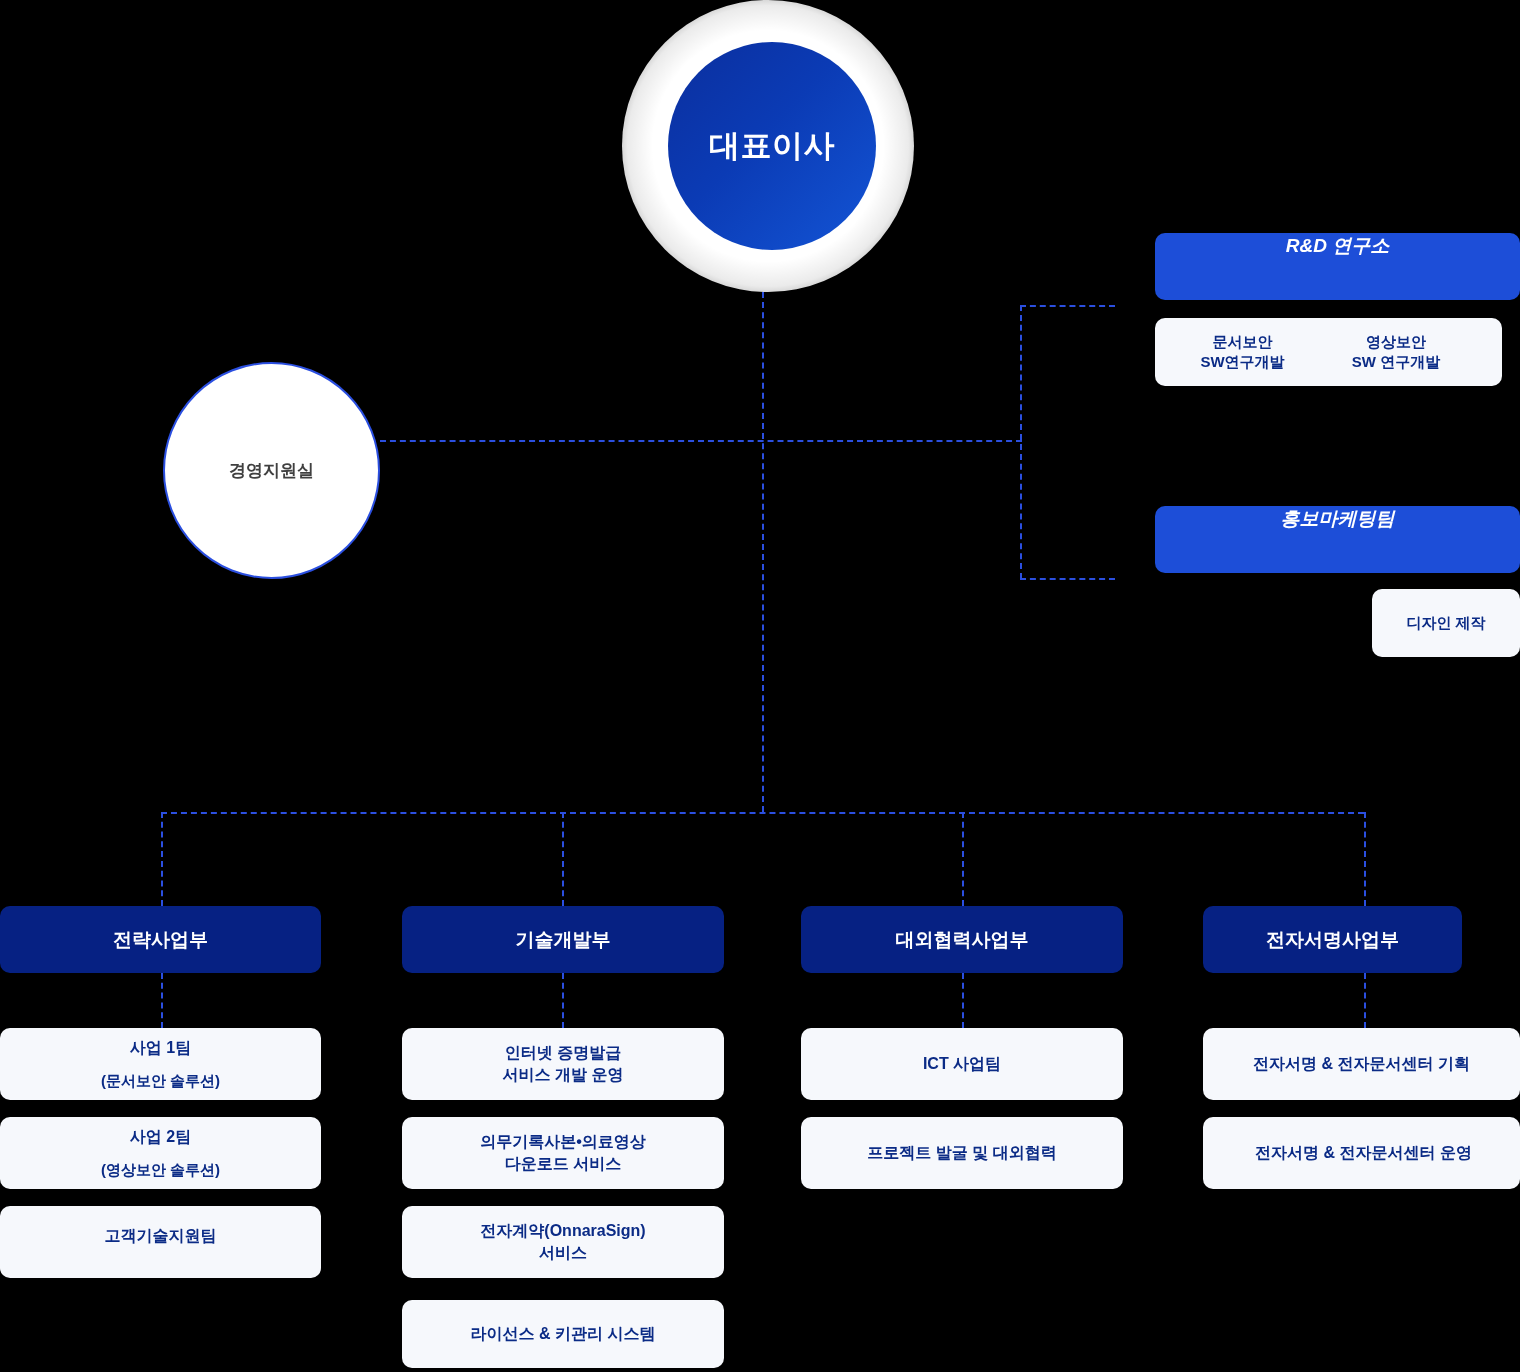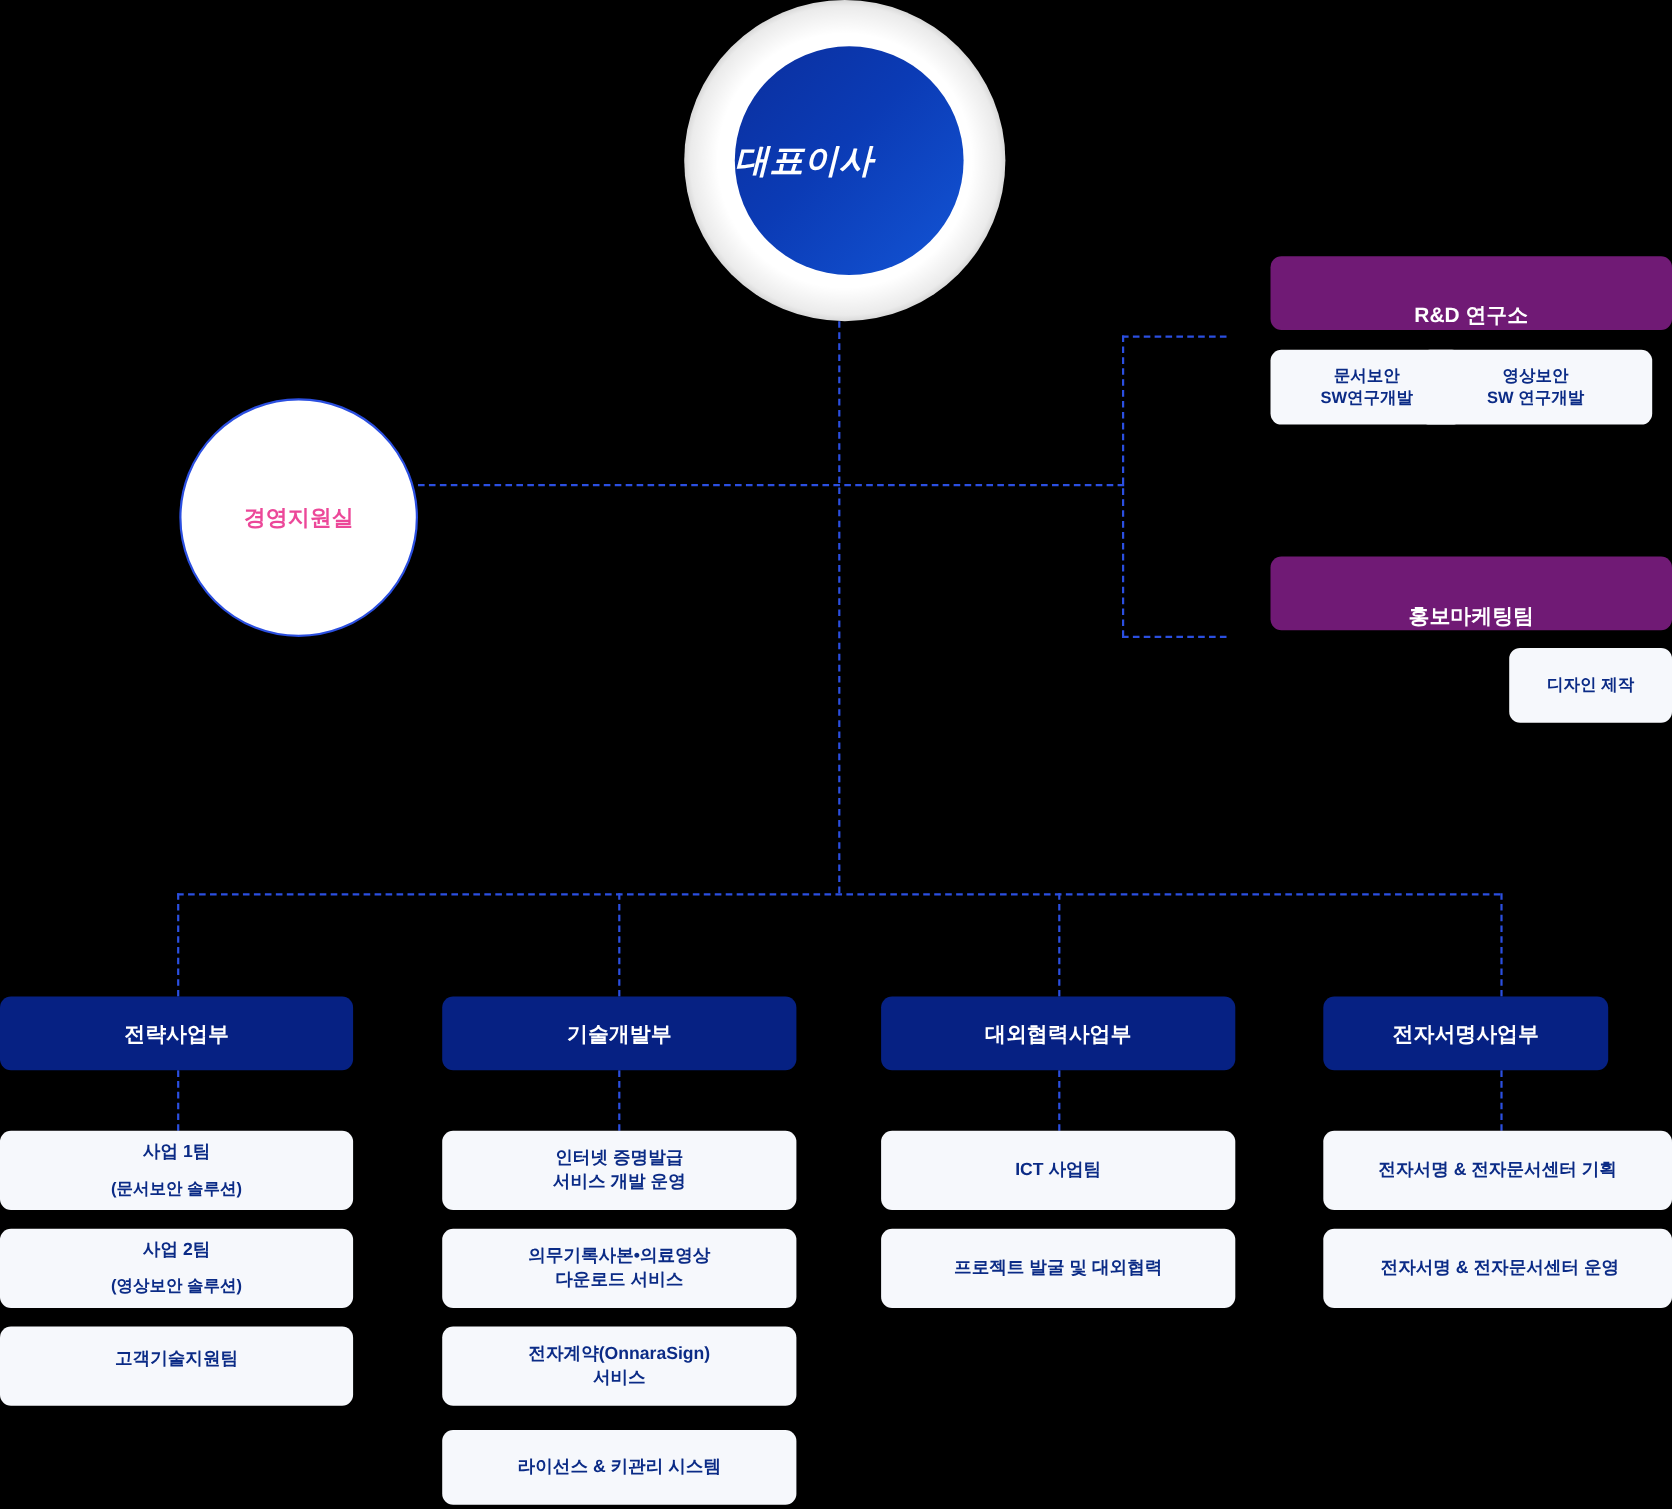--- a/index.html
+++ b/index.html
@@ -48,21 +48,21 @@
   .ceo-circle {
     position: absolute;
     left: 668px;
     top: 42px;
     width: 208px;
     height: 208px;
     border-radius: 50%;
     background: linear-gradient(135deg, #0B2F9E 0%, #0B3BB5 45%, #1355D6 100%);
     display: flex;
     align-items: center;
-    font-style: italic;
+    justify-content: center;
   }
   .ceo-label {
     color: #ffffff;
     font-size: 31px;
     font-weight: bold;
     letter-spacing: 0.5px;
   }
 
   
   .support-circle {
@@ -73,36 +73,37 @@
     height: 217px;
     border-radius: 50%;
     background: #ffffff;
     border: 2px solid #2B4FE0;
     box-sizing: border-box;
     display: flex;
     align-items: center;
     justify-content: center;
   }
   .support-label {
-    color: #ec4899;
-    font-size: 20px;
+    color: #404040;
+    font-size: 17px;
     font-weight: bold;
   }
 
   
   .grp-head {
     position: absolute;
-    background: #701a75;
-    border-radius: 10px;
-    display: flex;
-    align-items: flex-end;
+    background: #1d4ed8;
+    border-radius: 10px;
+    display: flex;
+    align-items: flex-start;
     justify-content: center;
     color: #ffffff;
     font-size: 19px;
     font-weight: bold;
+    font-style: italic;
   }
   .grp-sub {
     position: absolute;
     background: #F6F8FC;
     border-radius: 10px;
     display: flex;
     align-items: center;
     justify-content: center;
     text-align: center;
     color: #0B2B86;

